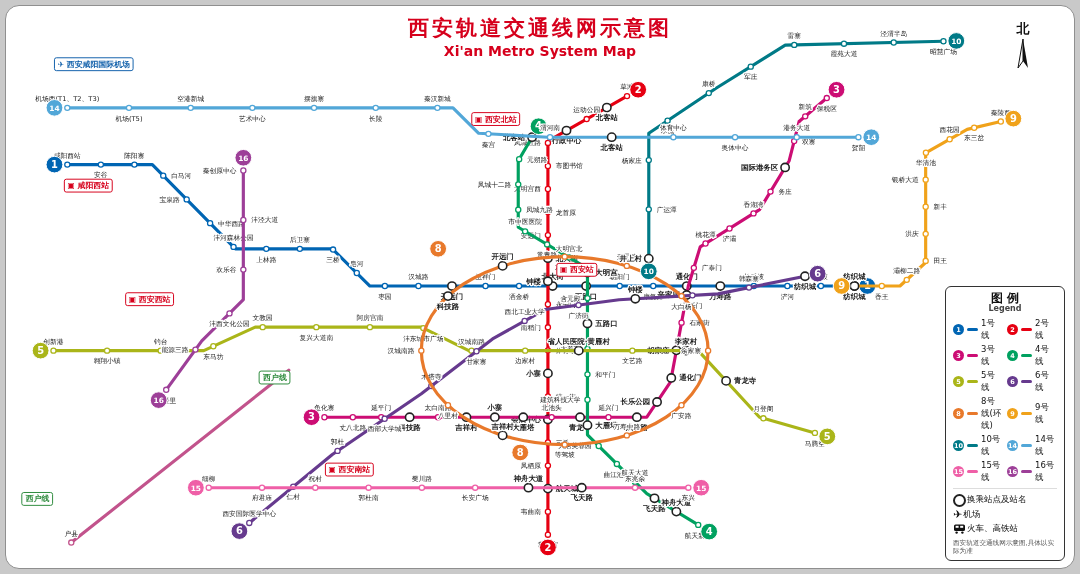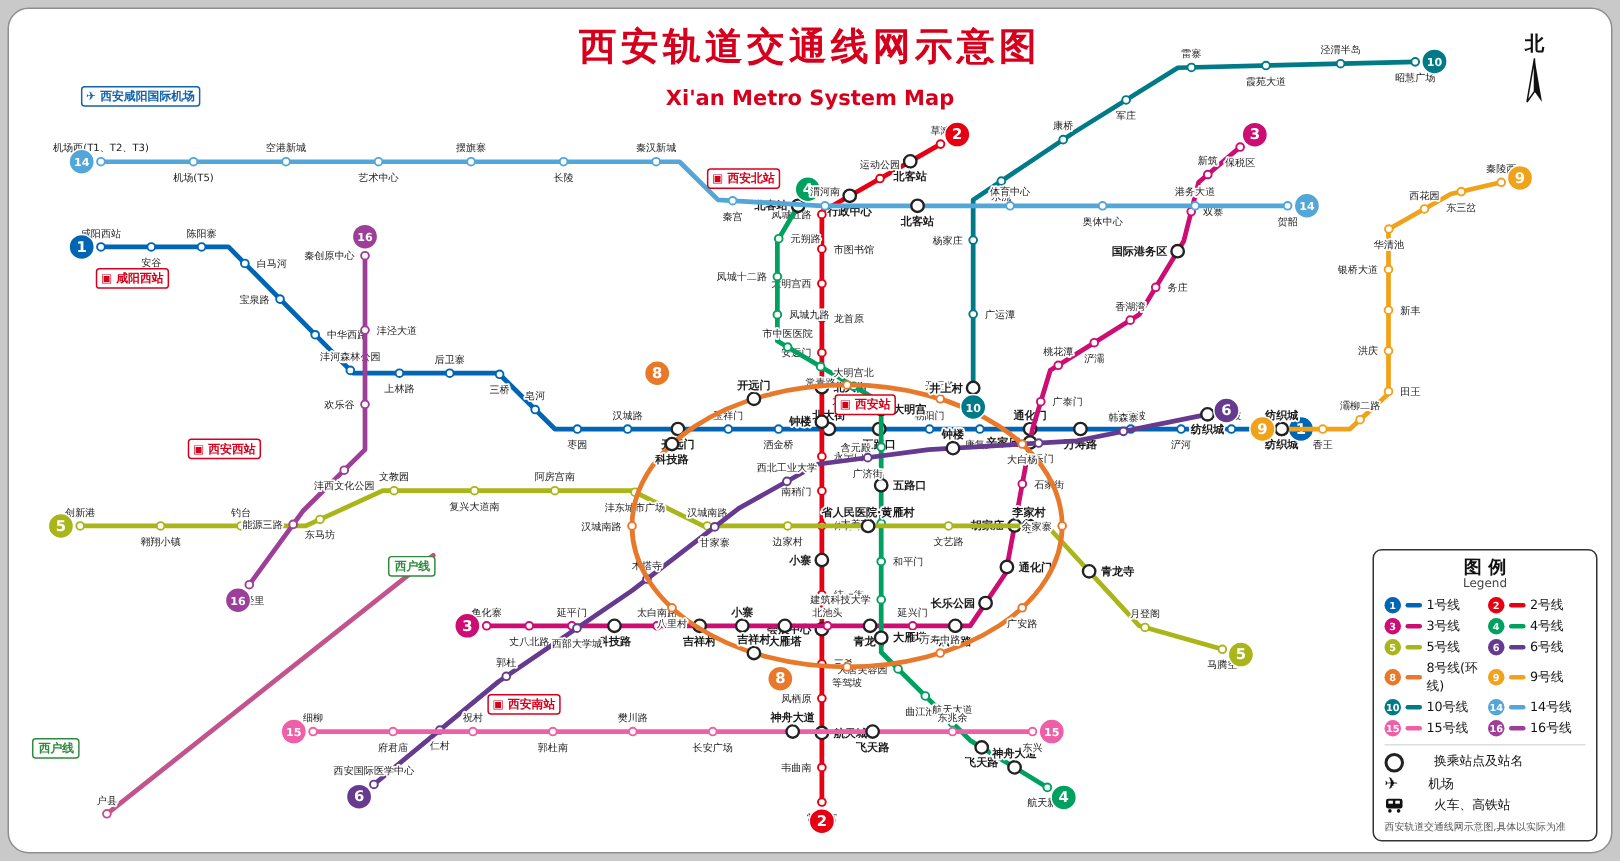--- a/index.html
+++ b/index.html
@@ -2,35 +2,35 @@
 <html><head>
 <meta charset="utf-8">
 <style>
   html,body{margin:0;padding:0}
   body{width:1080px;height:574px;background:#c9c9c9;position:relative;overflow:hidden;
        font-family:"DejaVu Sans","Liberation Sans",sans-serif}
   .panel{position:absolute;inset:5px;background:#fff;border:1px solid #8f8f8f;border-radius:14px;overflow:hidden}
   #metro-svg{position:absolute;inset:0;width:100%;height:100%;font-family:"DejaVu Sans","Liberation Sans",sans-serif}
   .st-label{paint-order:stroke;stroke:#ffffff;stroke-width:2.5px;stroke-linejoin:round}
   .title-wrap{position:absolute;top:8px;left:0;right:0;text-align:center;pointer-events:none;z-index:5}
-  .title-zh{font-size:25px;font-weight:bold;color:#d6001c;letter-spacing:3px}
-  .title-en{font-size:14px;font-weight:bold;color:#d6001c;margin-top:11px}
+  .title-zh{font-size:21px;font-weight:bold;color:#d6001c;letter-spacing:3px}
+  .title-en{font-size:14px;font-weight:bold;color:#d6001c;margin-top:1px}
   .compass{position:absolute;top:14px;right:42px;text-align:center;z-index:5}
   .compass .n{font-size:13px;font-weight:bold;color:#111}
-  .legend{position:absolute;right:9px;bottom:7px;width:150px;background:#fff;border:1.5px solid #333;
+  .legend{position:absolute;right:9px;bottom:7px;width:120px;background:#fff;border:1.5px solid #333;
           border-radius:6px;padding:5px 7px;box-sizing:border-box;z-index:6}
   .legend-title{text-align:center;font-size:12px;font-weight:bold;color:#111;line-height:1.1}
-  .legend-title .en{display:block;font-size:8px;font-weight:normal;color:#444}
+  .legend-title .en{display:block;font-size:8px;font-weight:bold;color:#444}
   .legend-grid{display:grid;grid-template-columns:1fr 1fr;gap:2px 4px;margin-top:4px}
   .lg-item{display:flex;align-items:center;gap:3px;font-size:8.5px;color:#111}
   .lg-dot{width:11px;height:11px;border-radius:50%;color:#fff;font-size:6.5px;font-weight:bold;
           display:flex;align-items:center;justify-content:center;flex:none}
   .lg-bar{width:11px;height:3px;border-radius:2px;flex:none}
   .legend-extra{margin-top:4px;border-top:1px solid #ddd;padding-top:3px}
-  .legend-row{display:flex;align-items:center;gap:20px;font-size:8.5px;color:#111;margin-top:2px}
+  .legend-row{display:flex;align-items:center;gap:1px;font-size:8.5px;color:#111;margin-top:2px}
   .ic-interchange{width:9px;height:9px;border:2px solid #222;border-radius:50%;background:#fff;flex:none}
   .ic-plane{font-size:11px;line-height:9px;flex:none;color:#111}
   .legend-note{font-size:6.6px;color:#555;margin-top:4px;line-height:1.25}
   .legend-bottom{display:flex;justify-content:space-between;align-items:center;margin-top:3px}
   .hotline{font-size:8px;font-weight:bold;color:#111}
   .hot-num{font-size:9.5px;margin-top:1px}
   .qr{width:42px;height:42px;position:relative;border:1px solid #000;background-color:#fff;
       background-image:repeating-linear-gradient(0deg,#000 0 2px,transparent 2px 5px),
                        repeating-linear-gradient(90deg,#000 0 2px,transparent 2px 4px)}
   .qr::before{content:"";position:absolute;left:2px;top:2px;width:9px;height:9px;background:#fff;border:2.5px solid #000}

